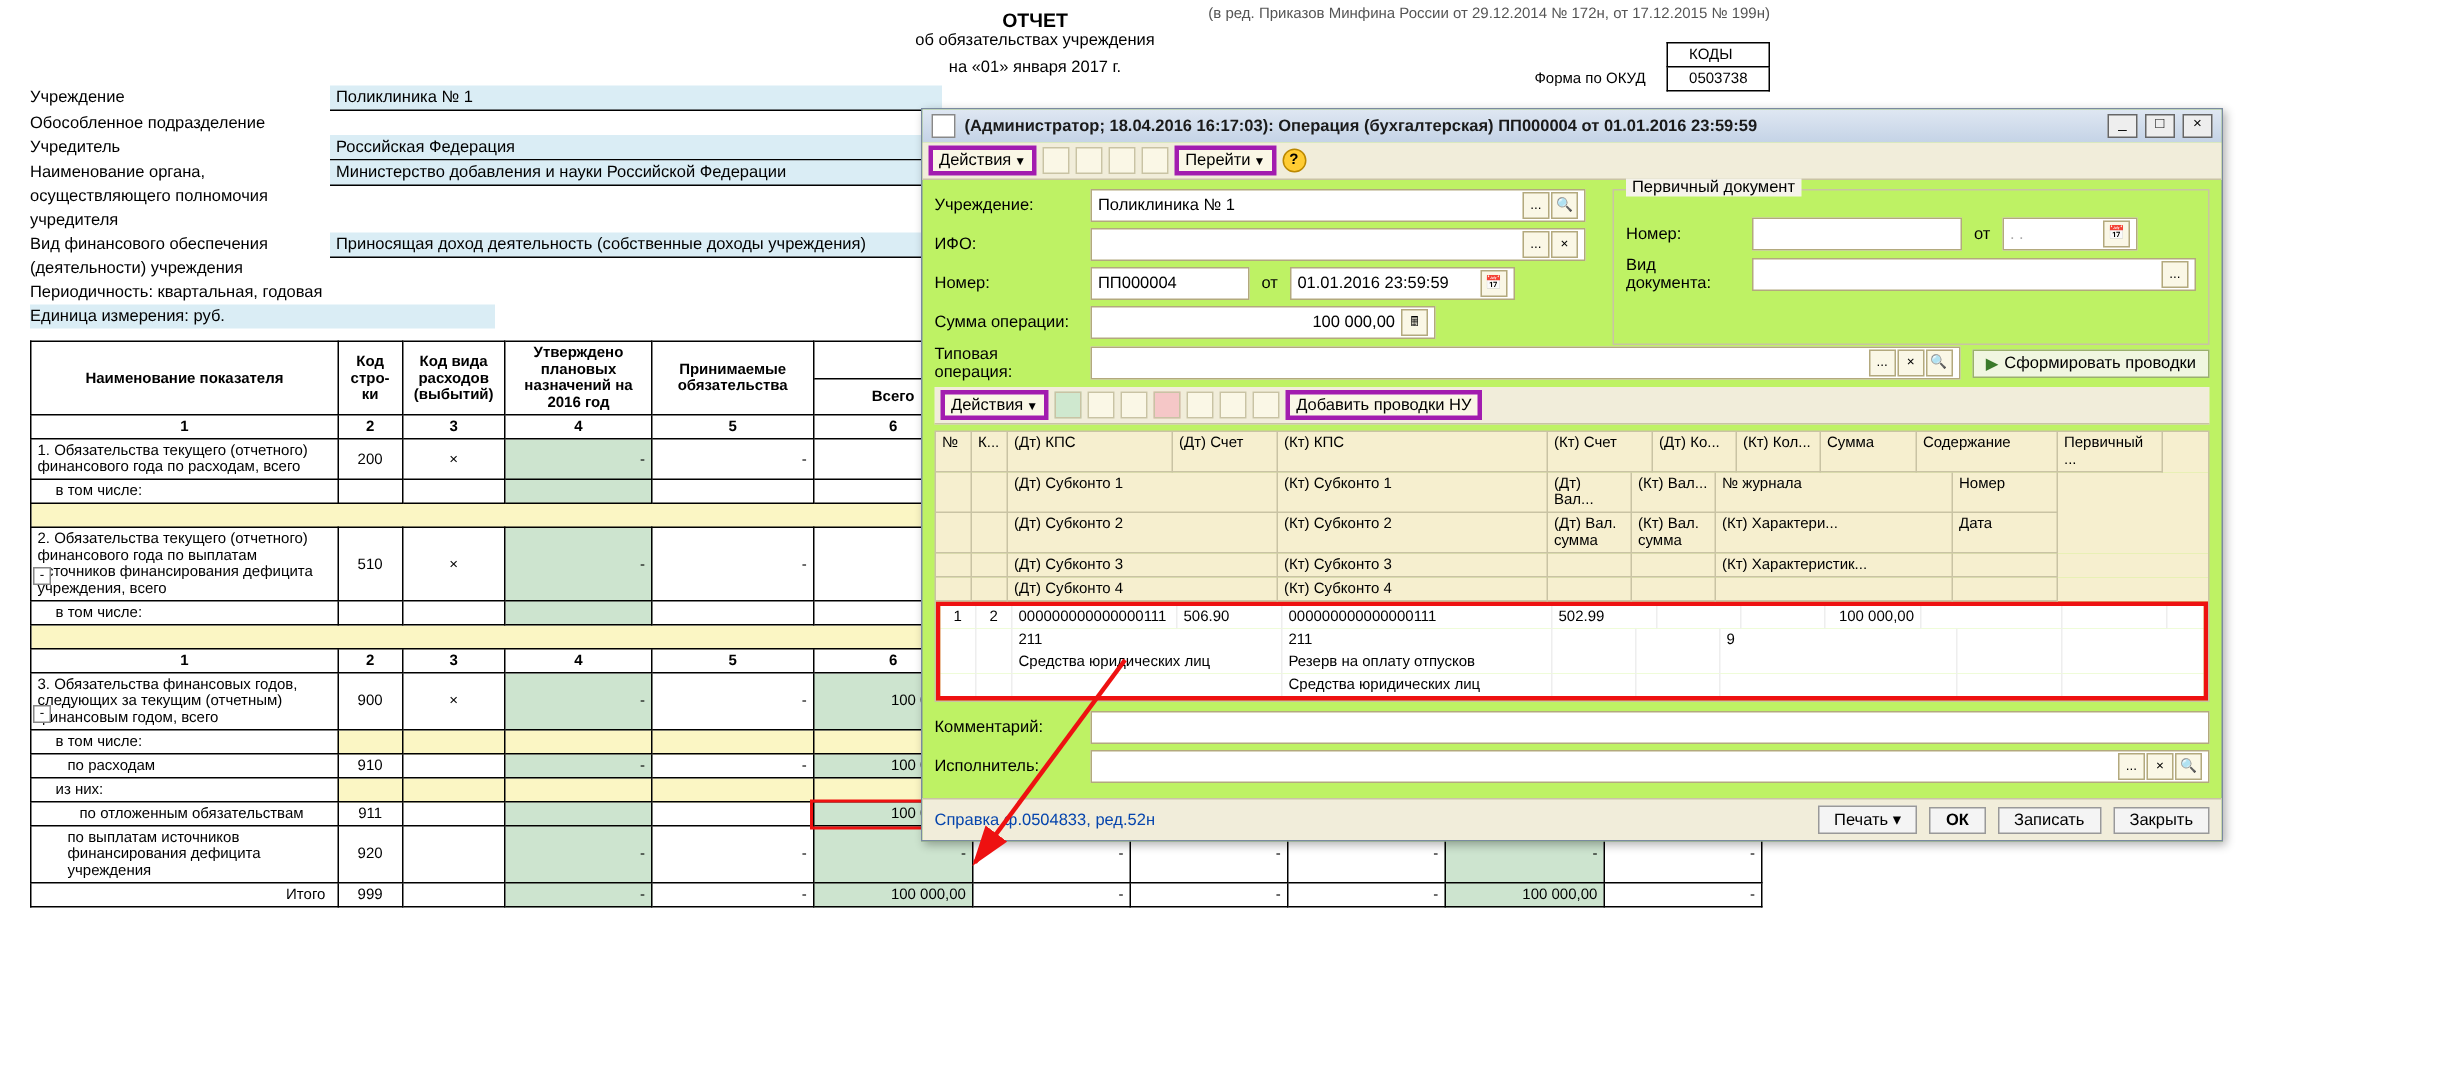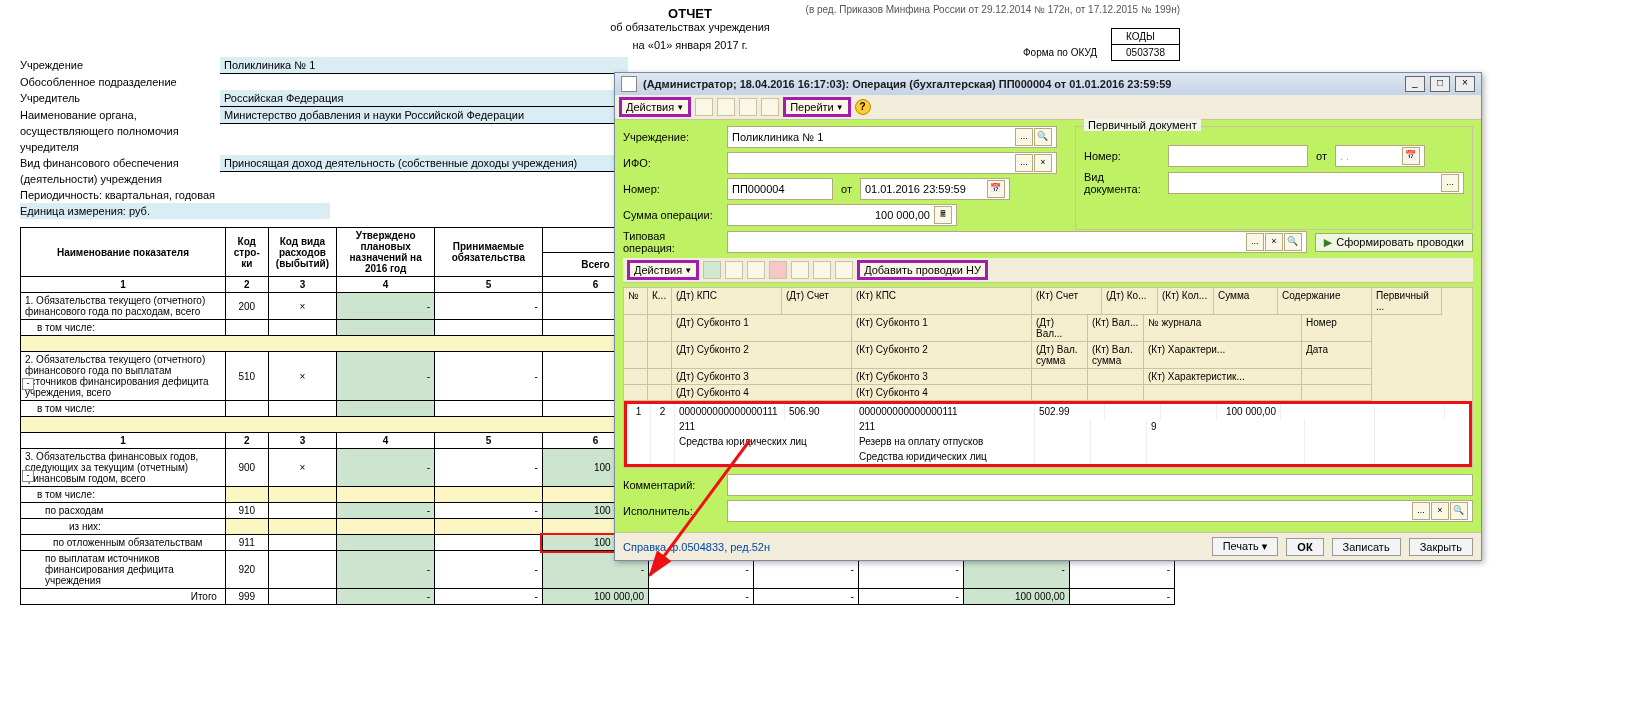--- a/index.html
+++ b/index.html
@@ -257,21 +257,21 @@
             <td class="green num">-</td>
             <td class="num">-</td>
             <td class="green num">100 000,00</td>
             <td class="num">-</td>
             <td class="num">-</td>
             <td class="num">-</td>
             <td class="green num">100 000,00</td>
             <td class="num">-</td>
           </tr>
       <tr>
-            <td style="padding-left:48px">из них:</td>
+            <td style="padding-left:16px">из них:</td>
             <td class="yellow"></td>
             <td class="yellow"></td>
             <td class="yellow"></td>
             <td class="yellow"></td>
             <td class="yellow"></td>
             <td class="yellow"></td>
             <td class="yellow"></td>
             <td class="yellow"></td>
             <td class="yellow"></td>
             <td class="yellow"></td>

